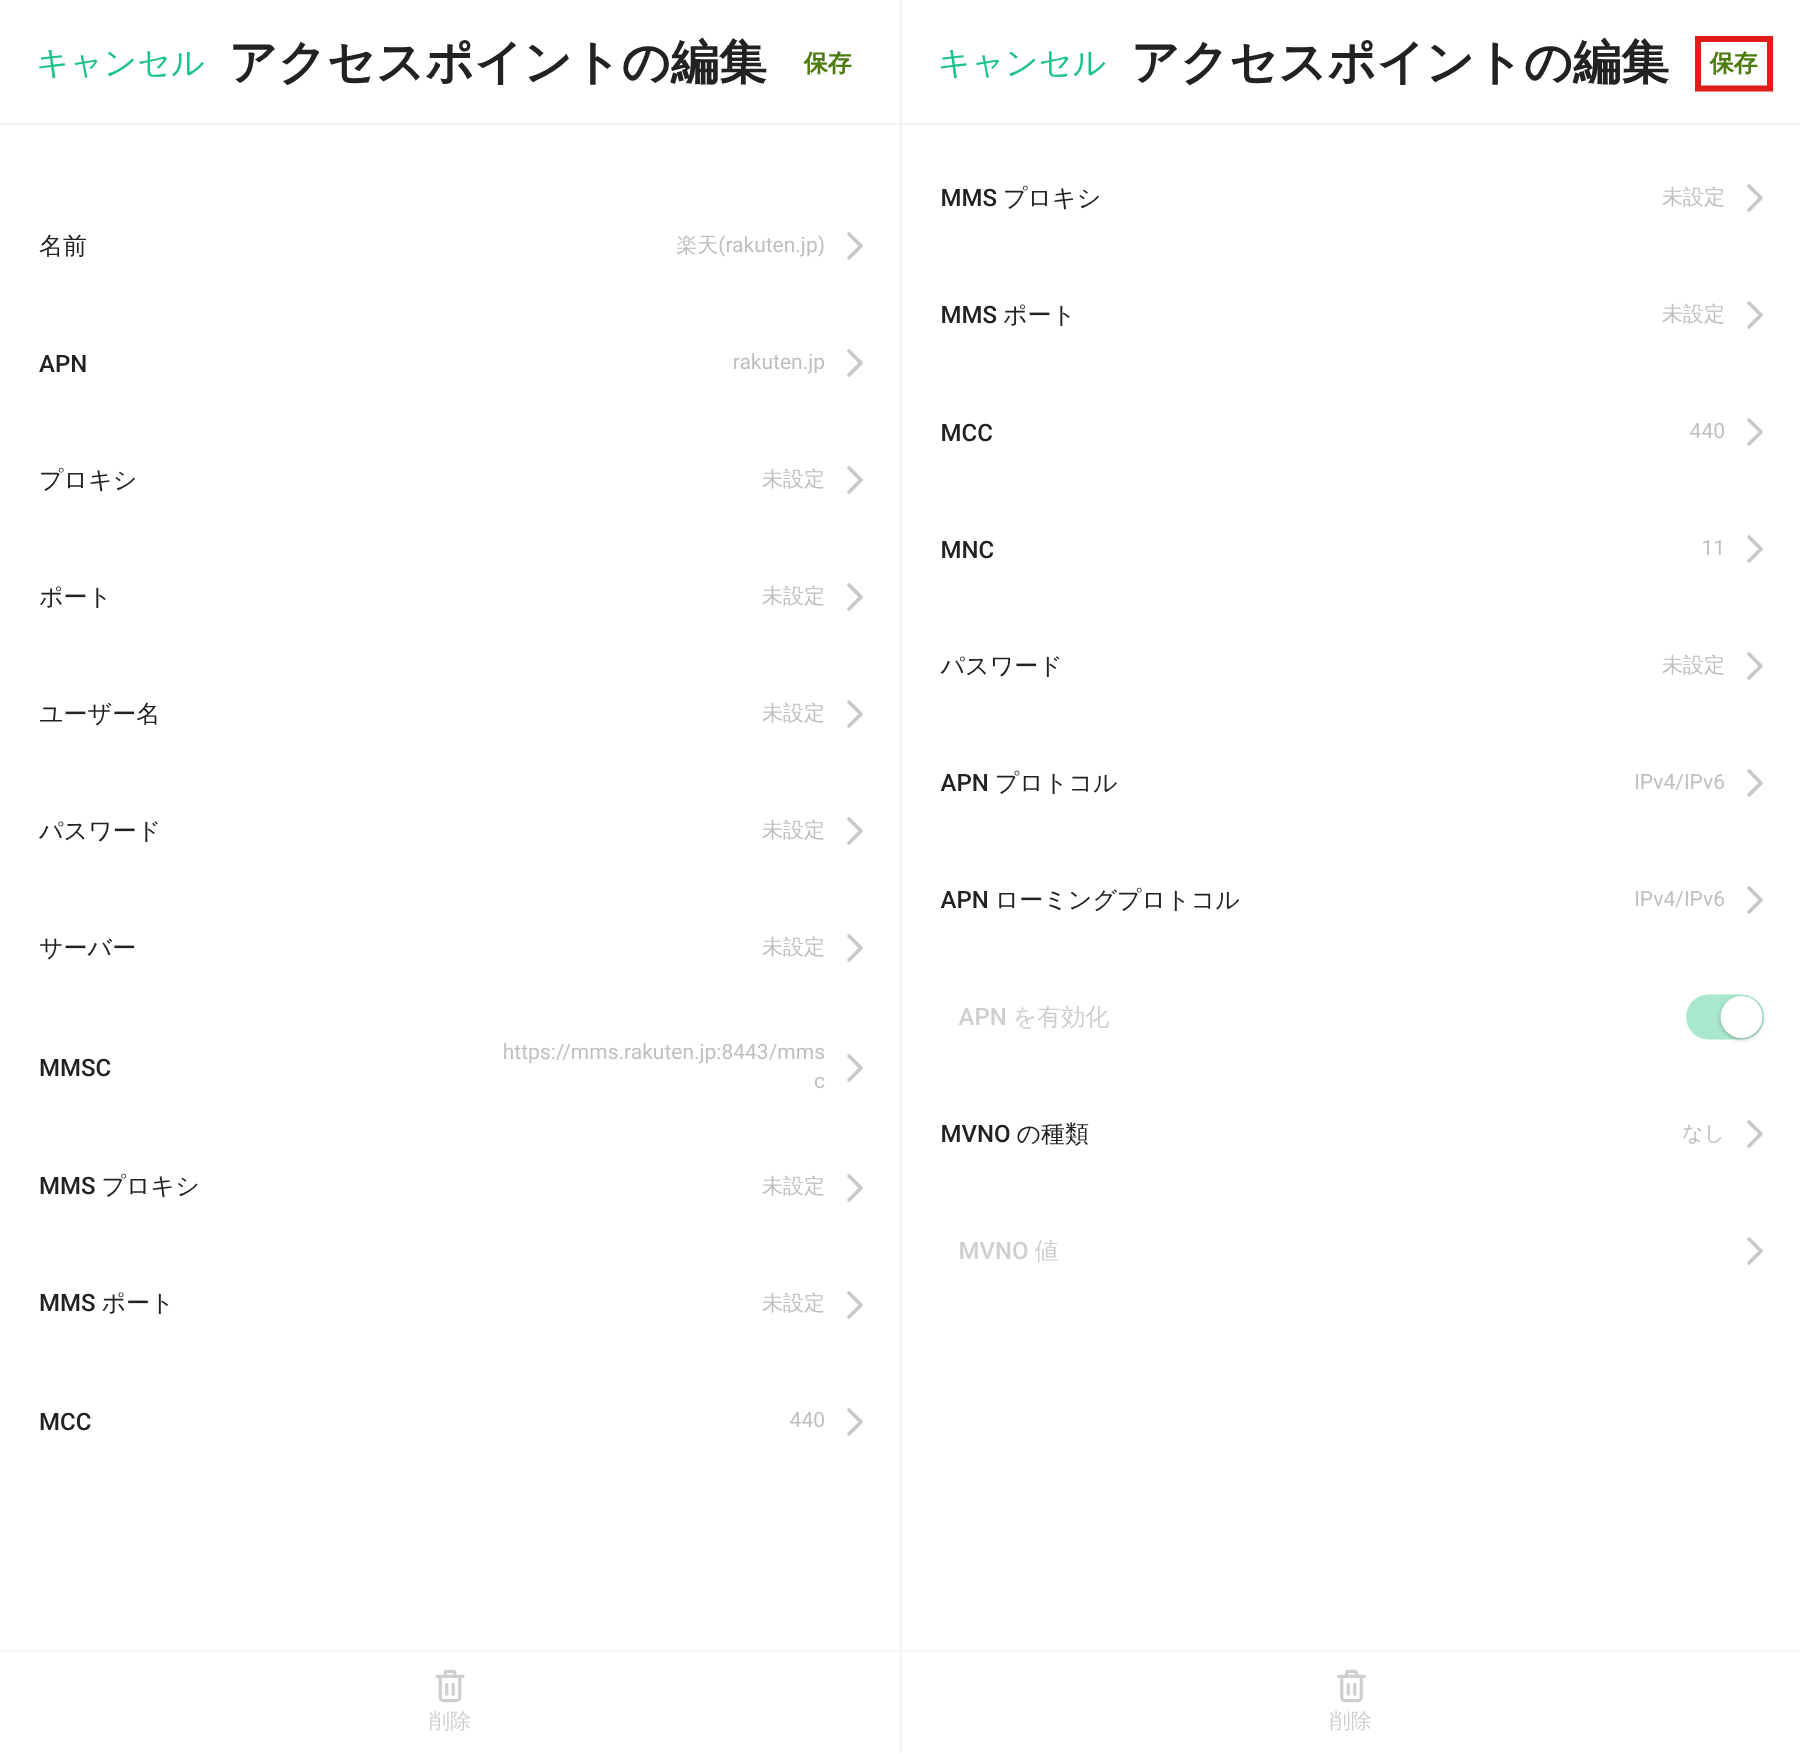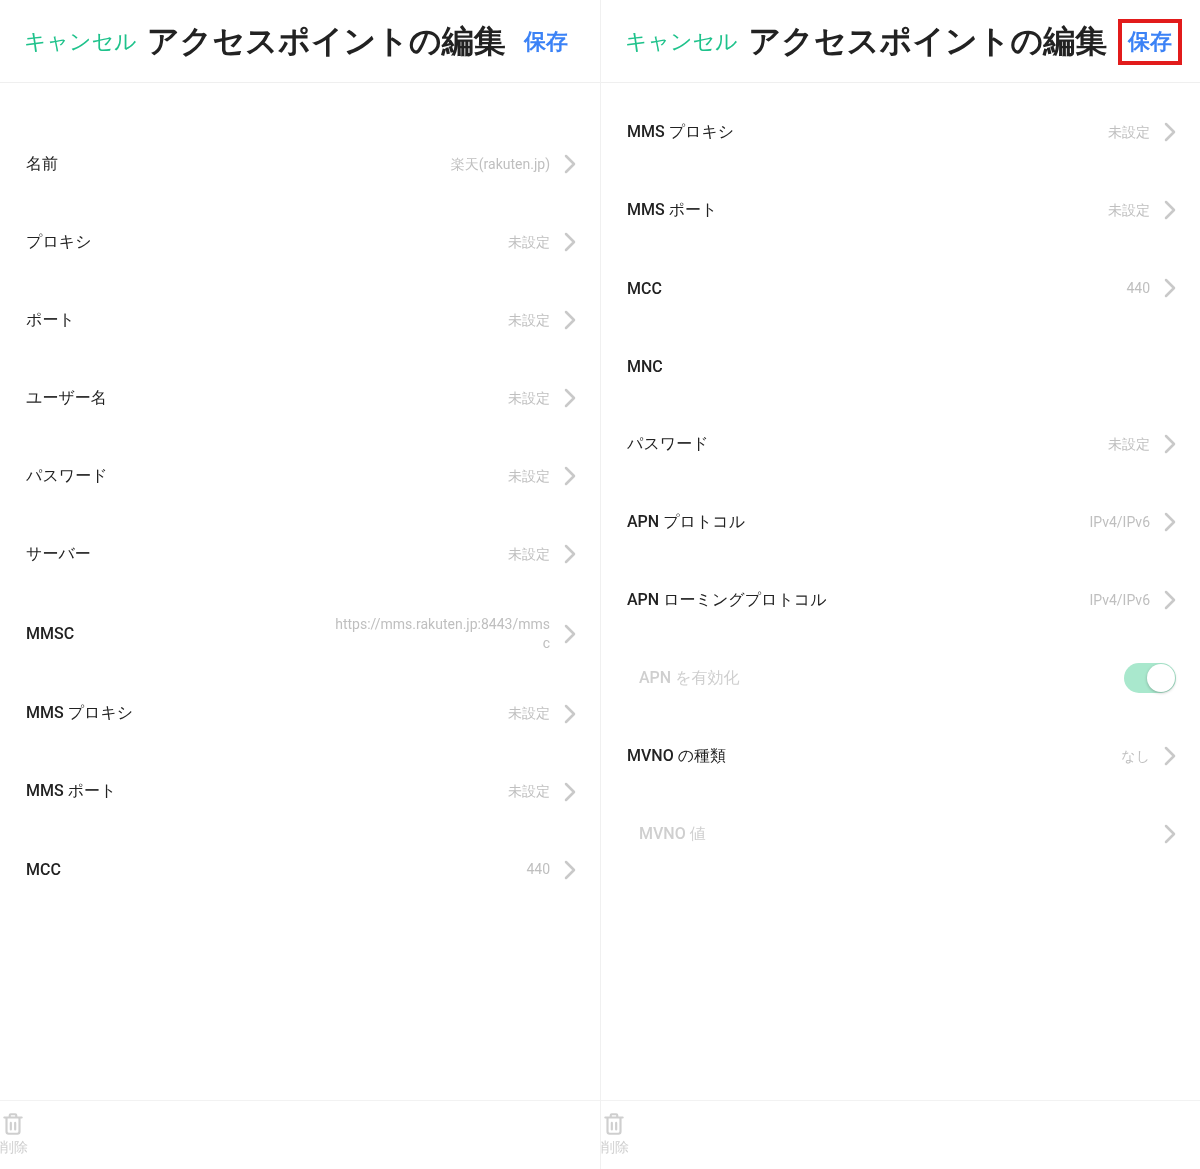--- a/index.html
+++ b/index.html
@@ -41,22 +41,22 @@
       cursor: pointer;
     }
     .header-title {
       color: #222;
       font-size: 32px;
       font-weight: 700;
       flex: 1;
       text-align: center;
     }
     .header-save {
-      color: #3b82f6;
-      font-size: 22px;
+      color: #4d7c0f;
+      font-size: 16px;
       font-weight: 600;
       cursor: pointer;
       padding: 4px 8px;
     }
     .header-save.highlighted {
       border: 4px solid #e21b1b;
       padding: 4px 6px;
       margin-top: -6px;
       margin-right: -6px;
       margin-bottom: -6px;
@@ -121,20 +121,21 @@
       height: 28px;
       border-radius: 50%;
       background: #ffffff;
       top: 1px;
       right: 1px;
       box-shadow: 0 1px 3px rgba(0,0,0,0.25);
     }
     .footer {
       display: flex;
       flex-direction: column;
+      align-items: center;
       justify-content: center;
       padding: 10px 0 12px 0;
       border-top: 1px solid #f2f2f2;
       color: #cfcfcf;
       gap: 2px;
     }
     .footer-label {
       font-size: 14px;
     }
     .trash-icon {
@@ -163,20 +164,29 @@
     <div class="row">
       <div class="row-label">名前</div>
       <div class="row-value-wrap">
         <div class="row-value">楽天(rakuten.jp)</div>
         <svg class="chevron" width="12" height="20" viewBox="0 0 12 20">
             <path d="M2 2 L10 10 L2 18" stroke="currentColor" stroke-width="2.5" fill="none" stroke-linecap="round" stroke-linejoin="round"></path>
           </svg>
       </div>
     </div>
 
+    <div class="row">
+      <div class="row-label">APN</div>
+      <div class="row-value-wrap">
+        <div class="row-value">rakuten.jp</div>
+        <svg class="chevron" width="12" height="20" viewBox="0 0 12 20">
+            <path d="M2 2 L10 10 L2 18" stroke="currentColor" stroke-width="2.5" fill="none" stroke-linecap="round" stroke-linejoin="round"></path>
+          </svg>
+      </div>
+    </div>
 
     <div class="row">
       <div class="row-label">プロキシ</div>
       <div class="row-value-wrap">
         <div class="row-value">未設定</div>
         <svg class="chevron" width="12" height="20" viewBox="0 0 12 20">
             <path d="M2 2 L10 10 L2 18" stroke="currentColor" stroke-width="2.5" fill="none" stroke-linecap="round" stroke-linejoin="round"></path>
           </svg>
       </div>
     </div>
@@ -305,20 +315,26 @@
       <div class="row-value-wrap">
         <div class="row-value">440</div>
         <svg class="chevron" width="12" height="20" viewBox="0 0 12 20">
             <path d="M2 2 L10 10 L2 18" stroke="currentColor" stroke-width="2.5" fill="none" stroke-linecap="round" stroke-linejoin="round"></path>
           </svg>
       </div>
     </div>
 
     <div class="row">
       <div class="row-label">MNC</div>
+      <div class="row-value-wrap">
+        <div class="row-value">11</div>
+        <svg class="chevron" width="12" height="20" viewBox="0 0 12 20">
+            <path d="M2 2 L10 10 L2 18" stroke="currentColor" stroke-width="2.5" fill="none" stroke-linecap="round" stroke-linejoin="round"></path>
+          </svg>
+      </div>
     </div>
 
     <div class="row">
       <div class="row-label">パスワード</div>
       <div class="row-value-wrap">
         <div class="row-value">未設定</div>
         <svg class="chevron" width="12" height="20" viewBox="0 0 12 20">
             <path d="M2 2 L10 10 L2 18" stroke="currentColor" stroke-width="2.5" fill="none" stroke-linecap="round" stroke-linejoin="round"></path>
           </svg>
       </div>

